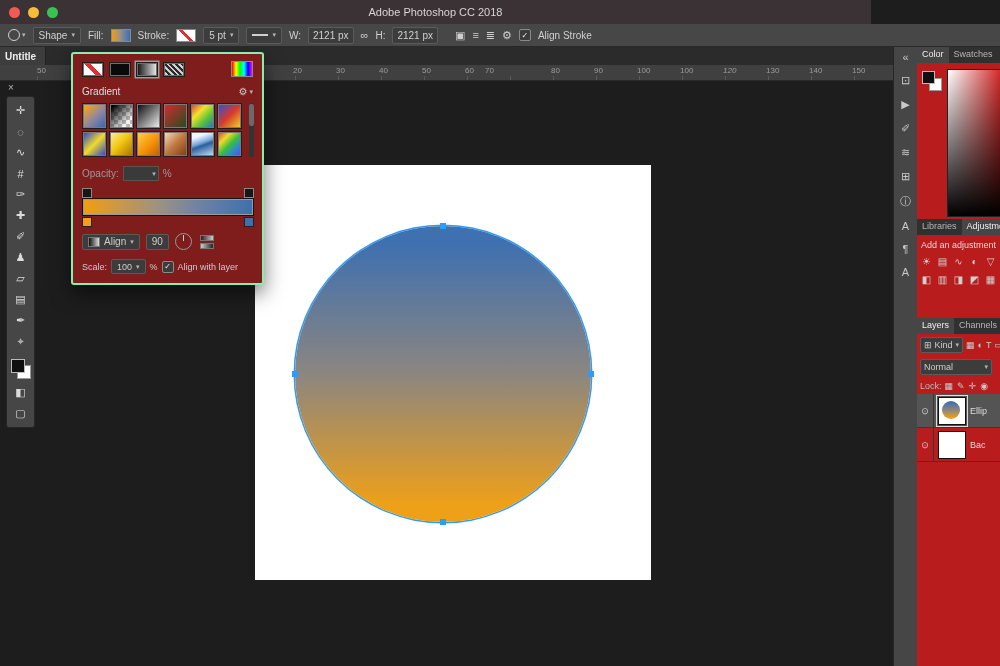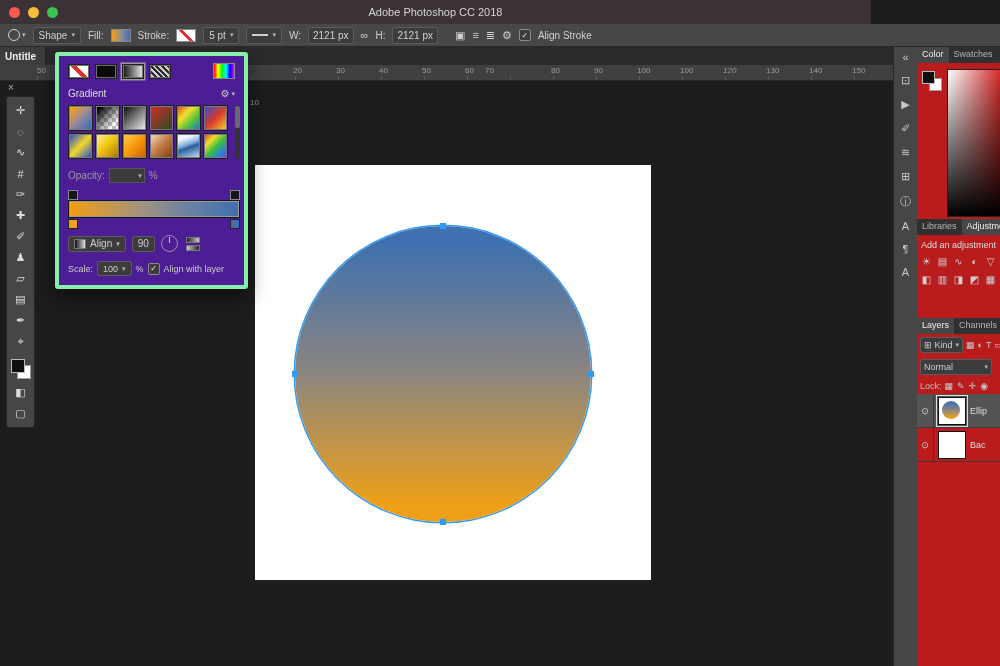--- a/index.html
+++ b/index.html
@@ -56,21 +56,21 @@
   
   .toolbar{position:absolute;left:6px;top:96px;width:27px;background:#464646;border:1px solid #262626;
            border-radius:3px;z-index:40;display:flex;flex-direction:column;align-items:center;padding:3px 0}
   .tool{width:27px;height:21px;display:flex;align-items:center;justify-content:center}
   .tglyph{font-size:11px;color:#dcdcdc}
   .fgbg{position:relative;width:22px;height:22px;margin:6px 0 2px}
   .bg-sw{position:absolute;right:1px;bottom:1px;width:12px;height:12px;background:#fff;border:1px solid #999}
   .fg-sw{position:absolute;left:1px;top:1px;width:12px;height:12px;background:#0f0f0f;border:1px solid #bbb}
 
   
-  .popup{position:absolute;left:55px;top:52px;width:193px;background:#4c1d95;border:4px solid #86efac;
+  .popup{position:absolute;left:71px;top:52px;width:193px;background:#7f1d1d;border:2px solid #86efac;
          border-radius:3px;box-shadow:0 8px 20px rgba(0,0,0,.55);z-index:60;
          padding:7px 9px 9px;box-sizing:border-box;font-size:10px}
   .ft-row{display:flex;align-items:center;gap:5px}
   .ftype{width:22px;height:15px;border:1px solid #1f1f1f;box-shadow:inset 0 0 0 1px #6f6f6f;padding:0;cursor:default}
   .ft-none{background:linear-gradient(45deg,#fff 42%,#e23030 42%,#e23030 58%,#fff 58%)}
   .ft-solid{background:#0a0a0a}
   .ft-gradient{background:linear-gradient(90deg,#101010,#ededed)}
   .ft-pattern{background:repeating-linear-gradient(45deg,#2a2a2a 0 2px,#cfcfcf 2px 4px)}
   .ftype.active{box-shadow:inset 0 0 0 1px #6f6f6f,0 0 0 1.5px #9c9c9c}
   .ft-picker{margin-left:auto;width:20px;height:14px;border:1px solid #8a8a8a;

